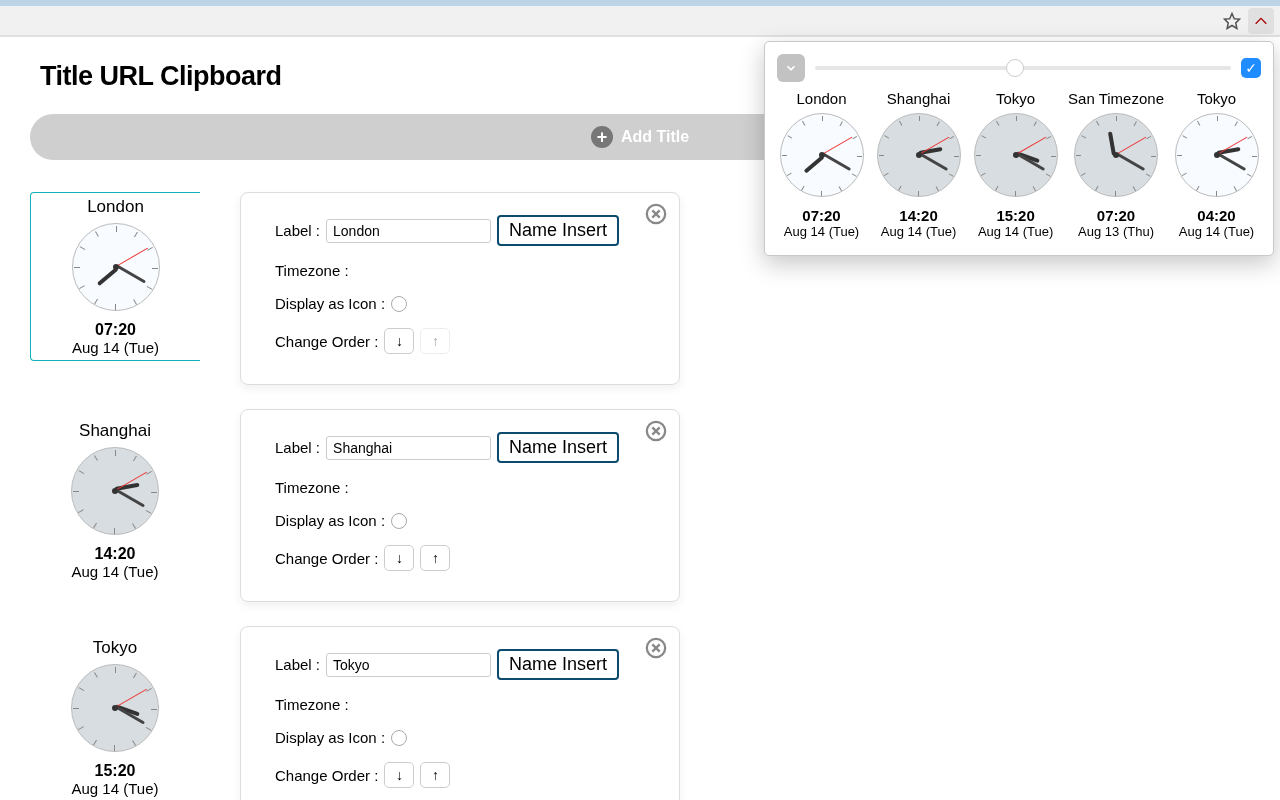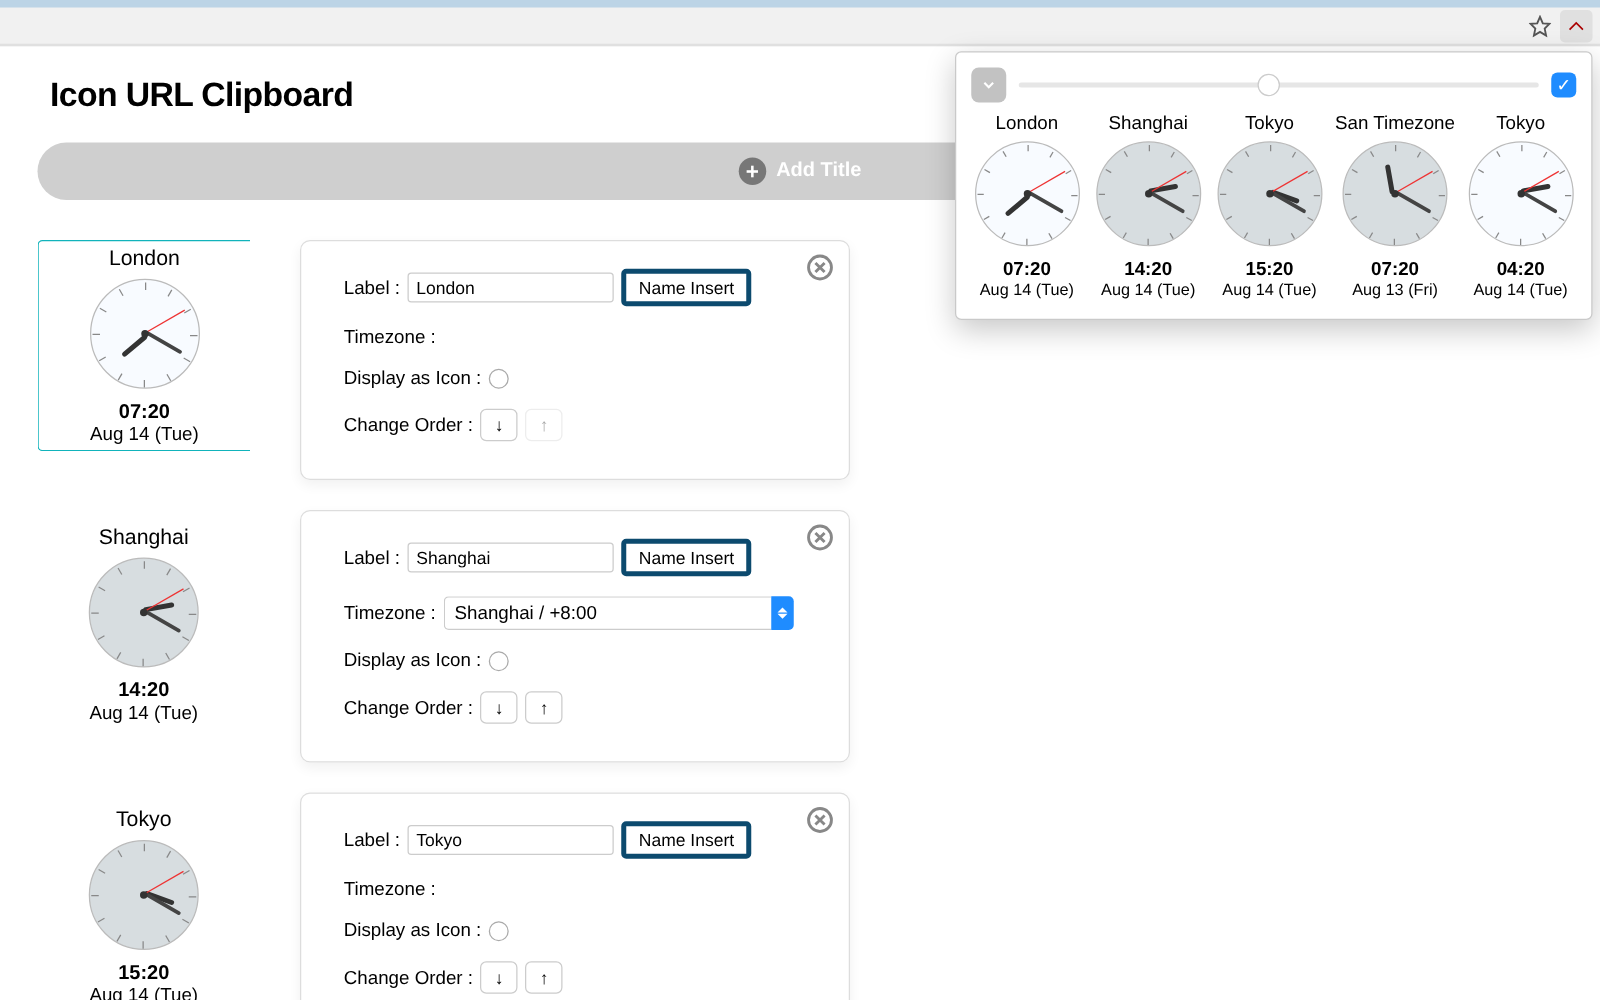--- a/index.html
+++ b/index.html
@@ -109,21 +109,21 @@
   width:22px;height:22px;
   color:#888;
 }
 .field { display:flex; align-items:center; gap:6px; margin: 8px 0 16px; font-size:15px; }
 .field label { white-space:nowrap; }
 .txt {
   border:1px solid #ccc; border-radius:3px; padding:3px 6px; font-size:14px;
   width:165px;
 }
 .btn-small {
-  border:4px solid #0c4a6e;border-radius:4px;background:#fff;padding:3px 10px;font-size:14px;
+  border:2px solid #0c4a6e;border-radius:4px;background:#fff;padding:3px 10px;font-size:18px;
 }
 .sel-wrap {
   display:flex;align-items:stretch;width:280px;
 }
 .sel {
   flex:1;border:1px solid #ccc;border-right:none;border-radius:4px 0 0 4px;
   padding:4px 8px;font-size:15px;background:#fff;
 }
 .sel-caret {
   width:18px;background:#1f8cff;border-radius:0 4px 4px 0;
@@ -186,21 +186,21 @@
     </svg>
   </div>
   <div class="ext-icon">
     <svg width="16" height="16" viewBox="0 0 24 24" fill="none" stroke="currentColor" stroke-width="2">
       <polyline points="4 16 12 8 20 16"></polyline>
     </svg>
   </div>
 </div>
 
 <div class="page">
-  <h1 class="page-title">Icon URL Clipboard</h1>
+  <h1 class="page-title">Title URL Clipboard</h1>
 
   <div class="add-bar">
     <span class="plus">+</span>
     <span>Add Title</span>
   </div>
 
   <div class="rows" id="rows">
       <div class="row">
         <div class="preview">
           <div class="preview-inner sel">
@@ -282,24 +282,20 @@
               <circle cx="12" cy="12" r="10"></circle>
               <path d="M8 8l8 8M16 8l-8 8"></path>
             </svg></div>
           <div class="field">
             <label>Label :</label>
             <input class="txt" value="Shanghai" style="">
             <button class="btn-small">Name Insert</button>
           </div>
           <div class="field">
             <label>Timezone :</label>
-            <div class="sel-wrap">
-              <div class="sel">Shanghai / +8:00</div>
-              <div class="sel-caret"></div>
-            </div>
           </div>
           <div class="field">
             <label>Display as Icon :</label>
             <div class="radio-dot"></div>
           </div>
           <div class="field">
             <label>Change Order :</label>
             <div class="ord-btn">↓</div>
             <div class="ord-btn">↑</div>
           </div>
@@ -454,21 +450,21 @@
           <div class="tick" style="transform: rotate(240deg);"></div>
           <div class="tick" style="transform: rotate(270deg);"></div>
           <div class="tick" style="transform: rotate(300deg);"></div>
           <div class="tick" style="transform: rotate(330deg);"></div>
           <div class="hand hour" style="height: 23.52px; transform: rotate(529.99deg);"></div>
           <div class="hand min" style="height: 31.92px; transform: rotate(300deg);"></div>
           <div class="hand sec" style="height: 35.28px; transform: rotate(240deg);"></div>
           <div class="hub"></div>
         </div>
         <div class="time">07:20</div>
-        <div class="date">Aug 13 (Fri)</div>
+        <div class="date">Aug 13 (Thu)</div>
       </div>
       <div class="popup-cell">
         <div class="city">Tokyo</div>
         <div class="clock on">
           <div class="tick" style="transform: rotate(0deg);"></div>
           <div class="tick" style="transform: rotate(30deg);"></div>
           <div class="tick" style="transform: rotate(60deg);"></div>
           <div class="tick" style="transform: rotate(90deg);"></div>
           <div class="tick" style="transform: rotate(120deg);"></div>
           <div class="tick" style="transform: rotate(150deg);"></div>

